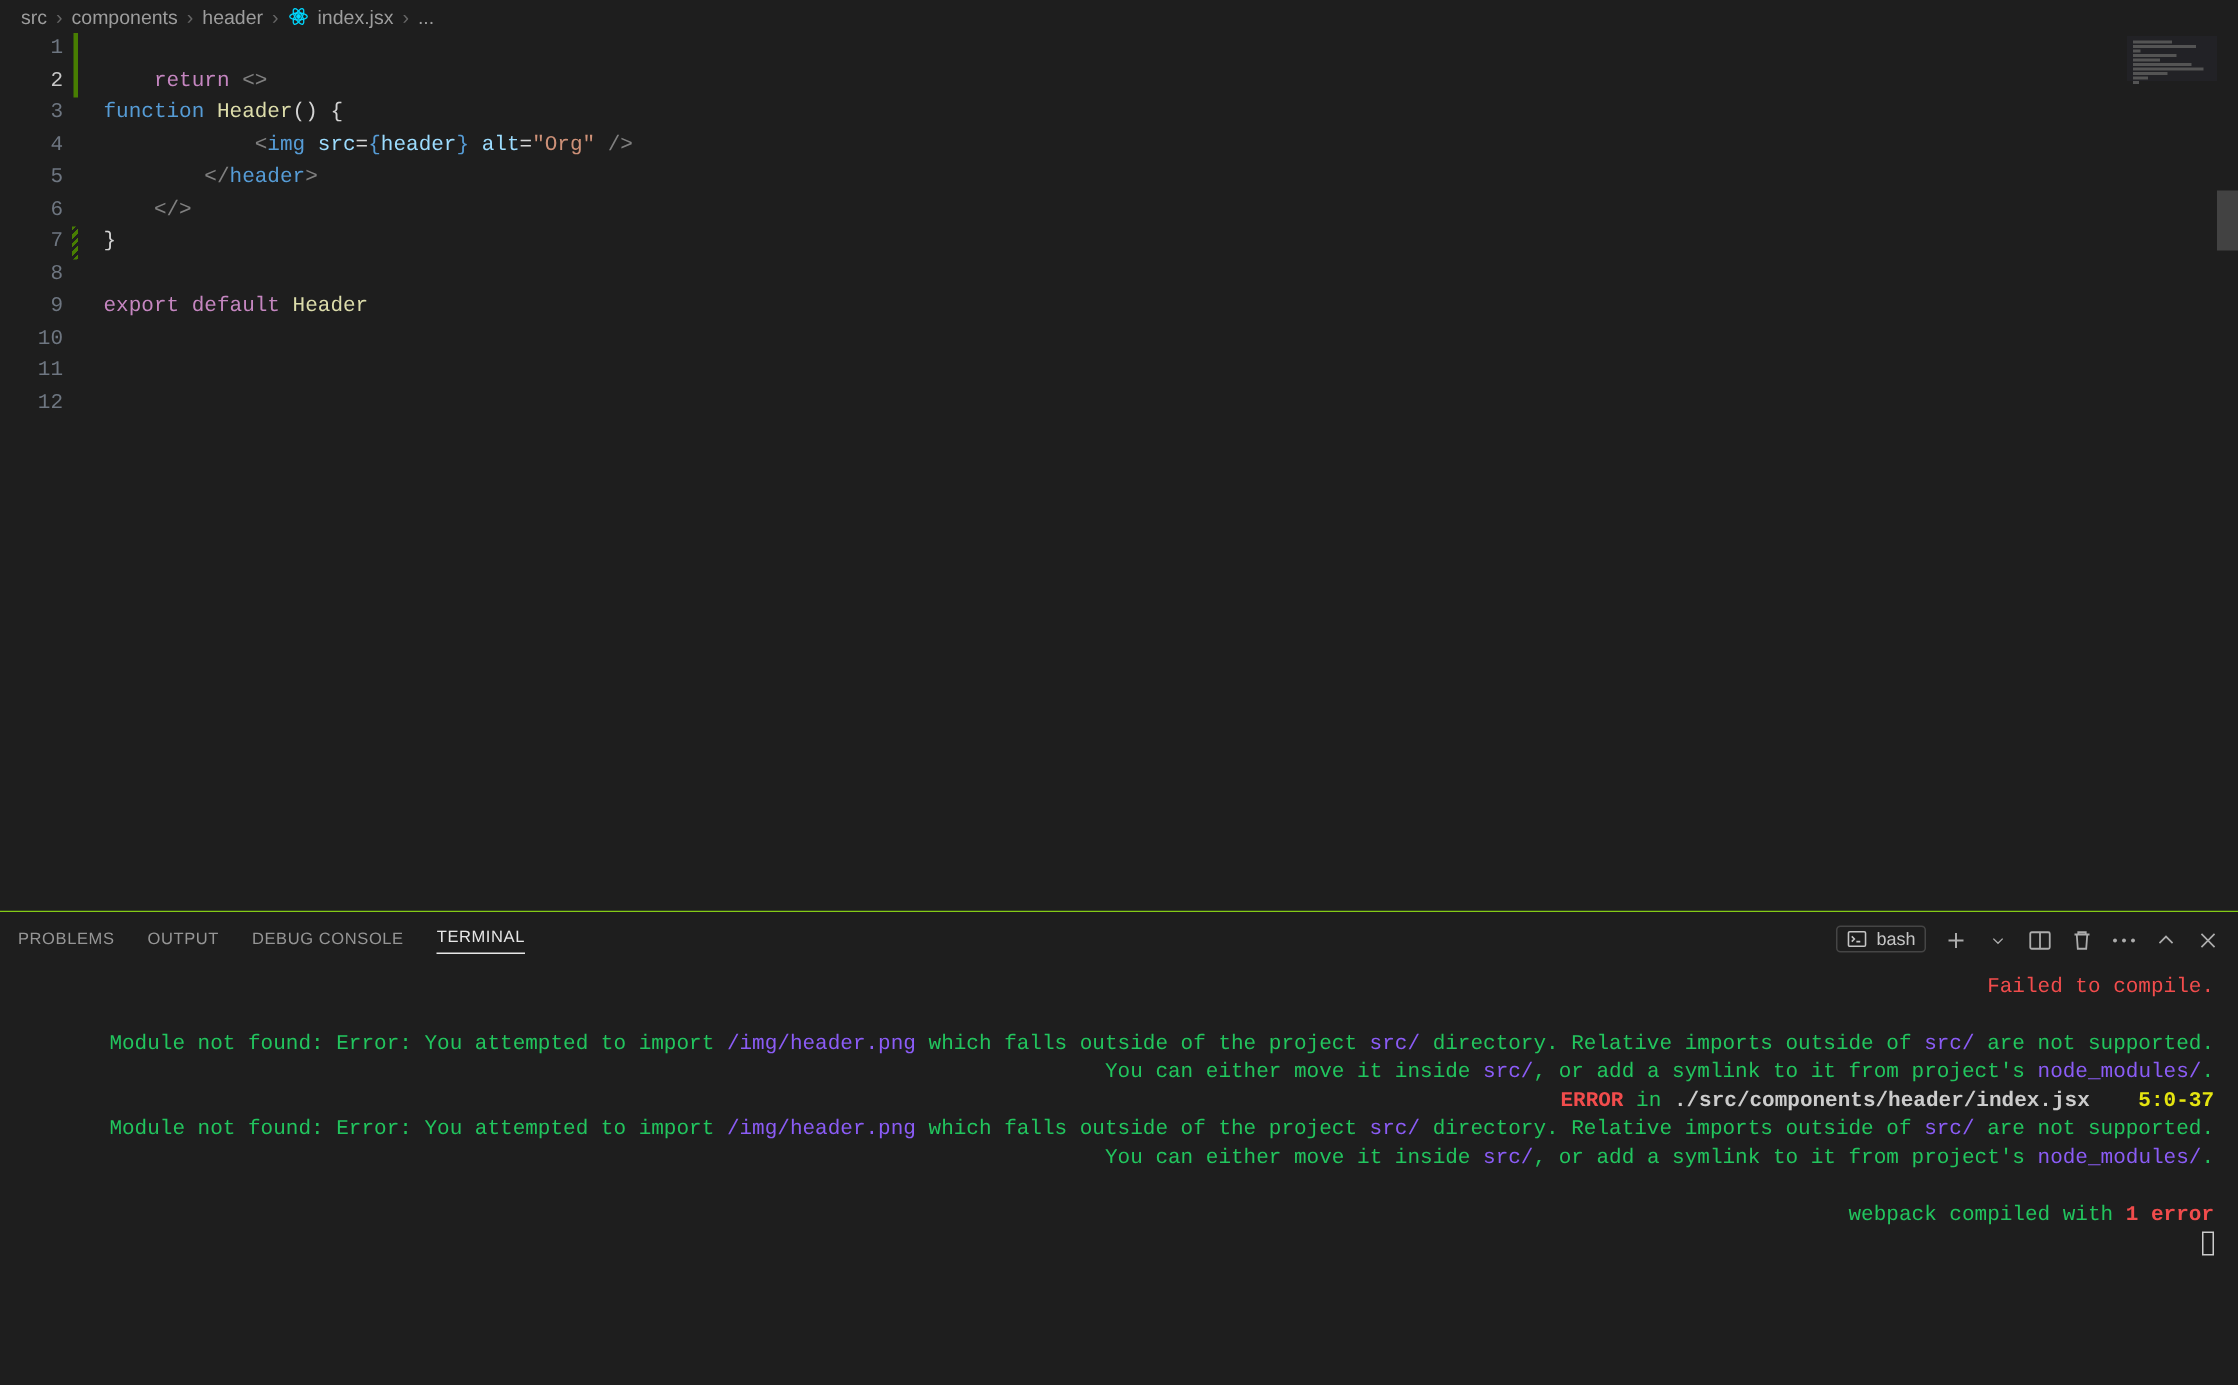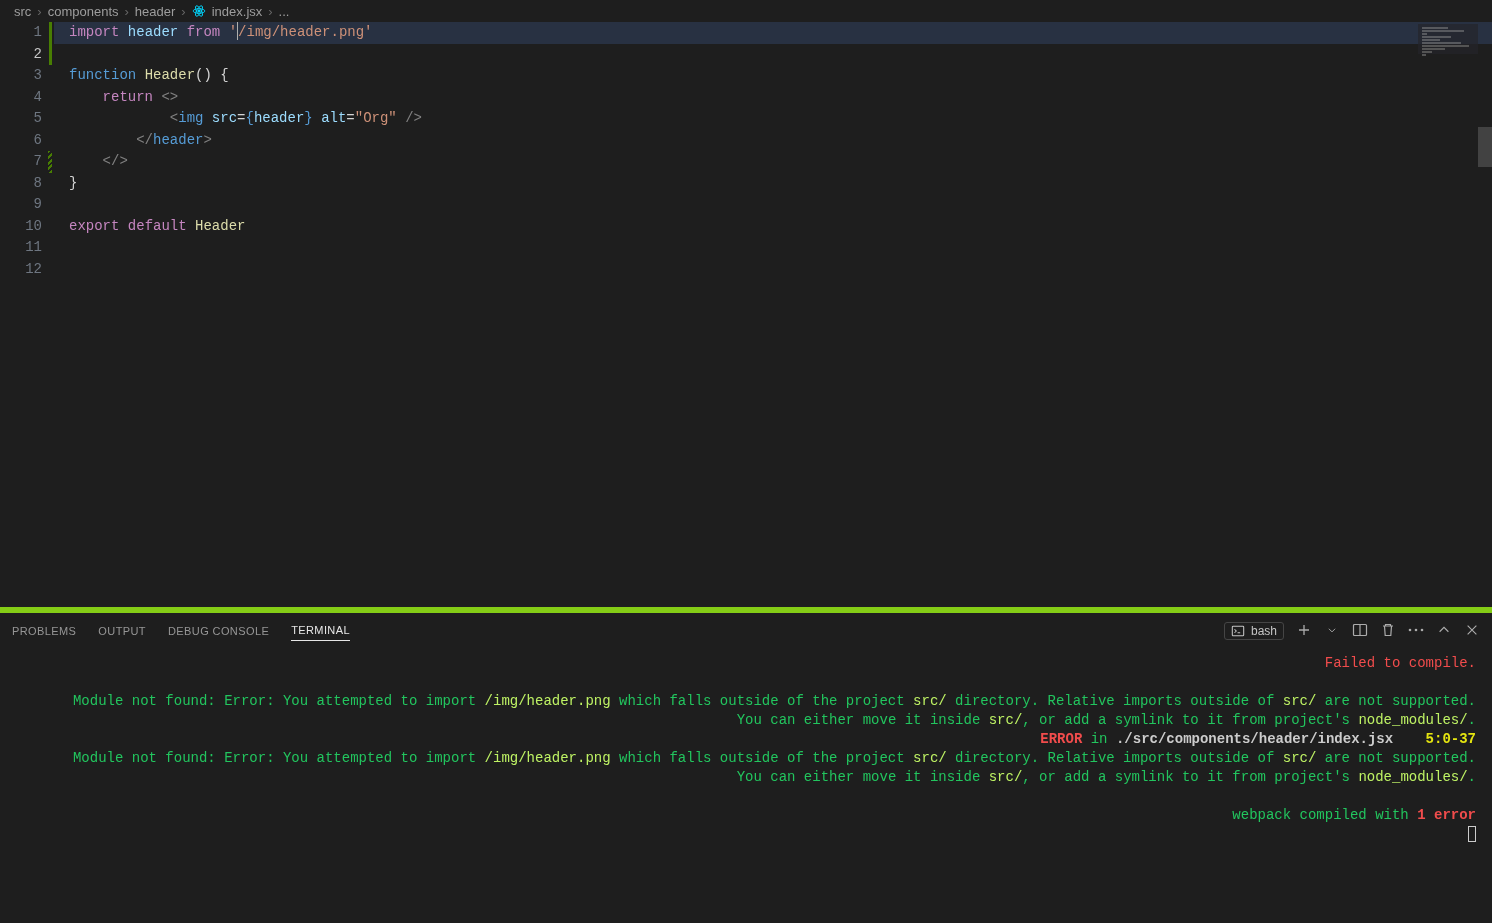--- a/index.html
+++ b/index.html
@@ -78,21 +78,21 @@
   height: 30px;
   background: #25252a;
   opacity: 0.7;
 }
 .minimap-lines { position:absolute; top:3px; left:4px; right:4px; }
 .minimap-lines .ml { height:2px; margin-bottom:1px; background:#6b6b6b; }
 .editor-scrollbar { position:absolute; right:0; top:0; width:14px; height:100%; }
 .editor-scrollbar .thumb { position:absolute; top:105px; right:0; width:14px; height:40px; background:rgba(121,121,121,0.4); }
 
 .panel {
-  border-top: 6px solid #84cc16;
+  border-top: 1px solid #84cc16;
   background: #1e1e1e;
 }
 .panel-tabs {
   display: flex;
   align-items: center;
   height: 35px;
   padding: 0 12px;
   gap: 22px;
 }
 .panel-tab {
@@ -103,21 +103,21 @@
   padding: 4px 0;
   cursor: pointer;
 }
 .panel-tab.active {
   color: #e7e7e7;
   border-bottom: 1px solid #e7e7e7;
 }
 .panel-actions {
   margin-left: auto;
   display: flex;
-  align-items: flex-start;
+  align-items: flex-end;
   gap: 12px;
   color: #c5c5c5;
 }
 .panel-actions .shell-sel {
   display:flex; align-items:center; gap:6px;
   border:1px solid #454545; border-radius:3px;
   padding:1px 6px; font-size:12px;
 }
 .panel-actions .act-icon { width:16px; height:16px; display:flex; align-items:center; justify-content:center; cursor:pointer; opacity:0.85;}
 .terminal {
@@ -125,21 +125,21 @@
   font-family: Consolas, "Courier New", monospace;
   font-size: 14px;
   line-height: 19px;
   color: #cccccc;
   white-space: pre-wrap;
   word-break: break-all;
   text-align: right;
 }
 .t-red { color: #f14c4c; }
 .t-red-b { color: #f14c4c; font-weight:bold;}
-.t-cyan { color: #bef264; font-family: Liberation Mono, monospace; }
+.t-cyan { color: #8b5cf6; font-family: Liberation Mono, monospace; }
 .t-yellow { color: #e5e510; font-weight:bold;margin-left:24px;}
 .t-white { color:#22c55e; }
 .t-bold { font-weight:bold; }
 .term-cursor { display:inline-block; width:8px; height:16px; border:1px solid #cccccc; vertical-align:text-bottom;}
 svg { display:block; }
 </style>
 </head>
 <body>
 
 <div class="breadcrumb">
@@ -174,24 +174,23 @@
       <div class="ln">8</div>
       <div class="ln">9</div>
       <div class="ln">10</div>
       <div class="ln">11</div>
       <div class="ln">12</div>
       <div class="gutter-bar green" style="top: 0px;"></div>
       <div class="gutter-bar green" style="top: 21.5px;"></div>
       <div class="gutter-bar stripe" style="top: 129px;"></div>
     </div>
   <div class="code-area" id="code">
-      <div class="code-line hl"><span class="kw-import">import</span><span class="punct"> </span><span class="ident">header</span><span class="punct"> </span><span class="kw-import">from</span><span class="punct"> </span><span class="str">'</span><span class="cursor"></span><span class="str">/img/header.png'</span></div>
       <div class="code-line"></div>
+      <div class="code-line"><span class="punct">    </span><span class="kw-import">return</span><span class="punct"> </span><span class="tag">&lt;&gt;</span></div>
       <div class="code-line"><span class="kw-fn">function</span><span class="punct"> </span><span class="fn-name">Header</span><span class="punct">() {</span></div>
-      <div class="code-line"><span class="punct">    </span><span class="kw-import">return</span><span class="punct"> </span><span class="tag">&lt;&gt;</span></div>
       <div class="code-line"><span class="punct">            </span><span class="tag">&lt;</span><span class="tag-name">img</span><span class="punct"> </span><span class="attr">src</span><span class="punct">=</span><span class="brace-expr">{</span><span class="jsx-expr">header</span><span class="brace-expr">}</span><span class="punct"> </span><span class="attr">alt</span><span class="punct">=</span><span class="str">"Org"</span><span class="punct"> </span><span class="tag">/&gt;</span></div>
       <div class="code-line"><span class="punct">        </span><span class="tag">&lt;/</span><span class="tag-name">header</span><span class="tag">&gt;</span></div>
       <div class="code-line"><span class="punct">    </span><span class="tag">&lt;/&gt;</span></div>
       <div class="code-line"><span class="punct">}</span></div>
       <div class="code-line"></div>
       <div class="code-line"><span class="kw-export">export</span><span class="punct"> </span><span class="kw-import">default</span><span class="punct"> </span><span class="fn-name">Header</span></div>
     </div>
   <div class="minimap">
     <div class="minimap-lines">
       <div class="ml" style="width:50%"></div>

